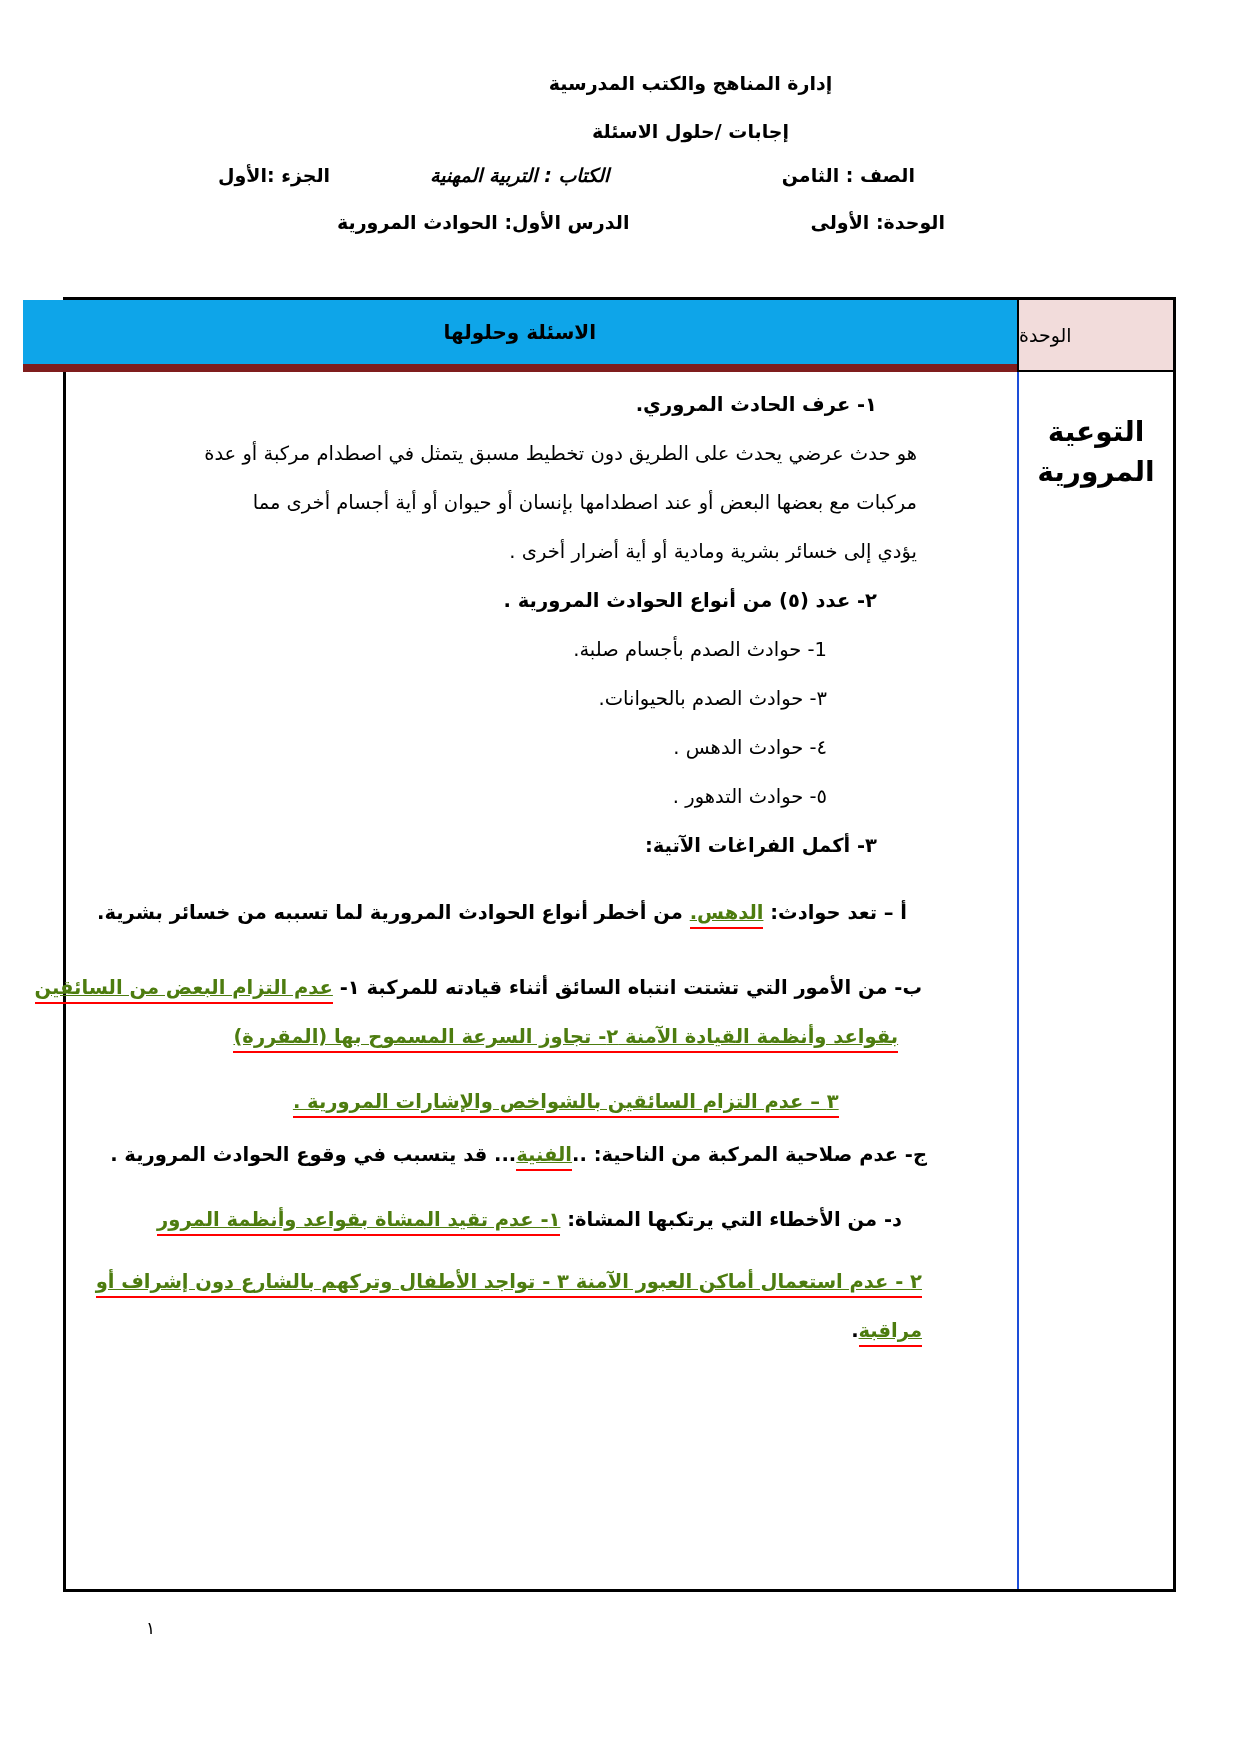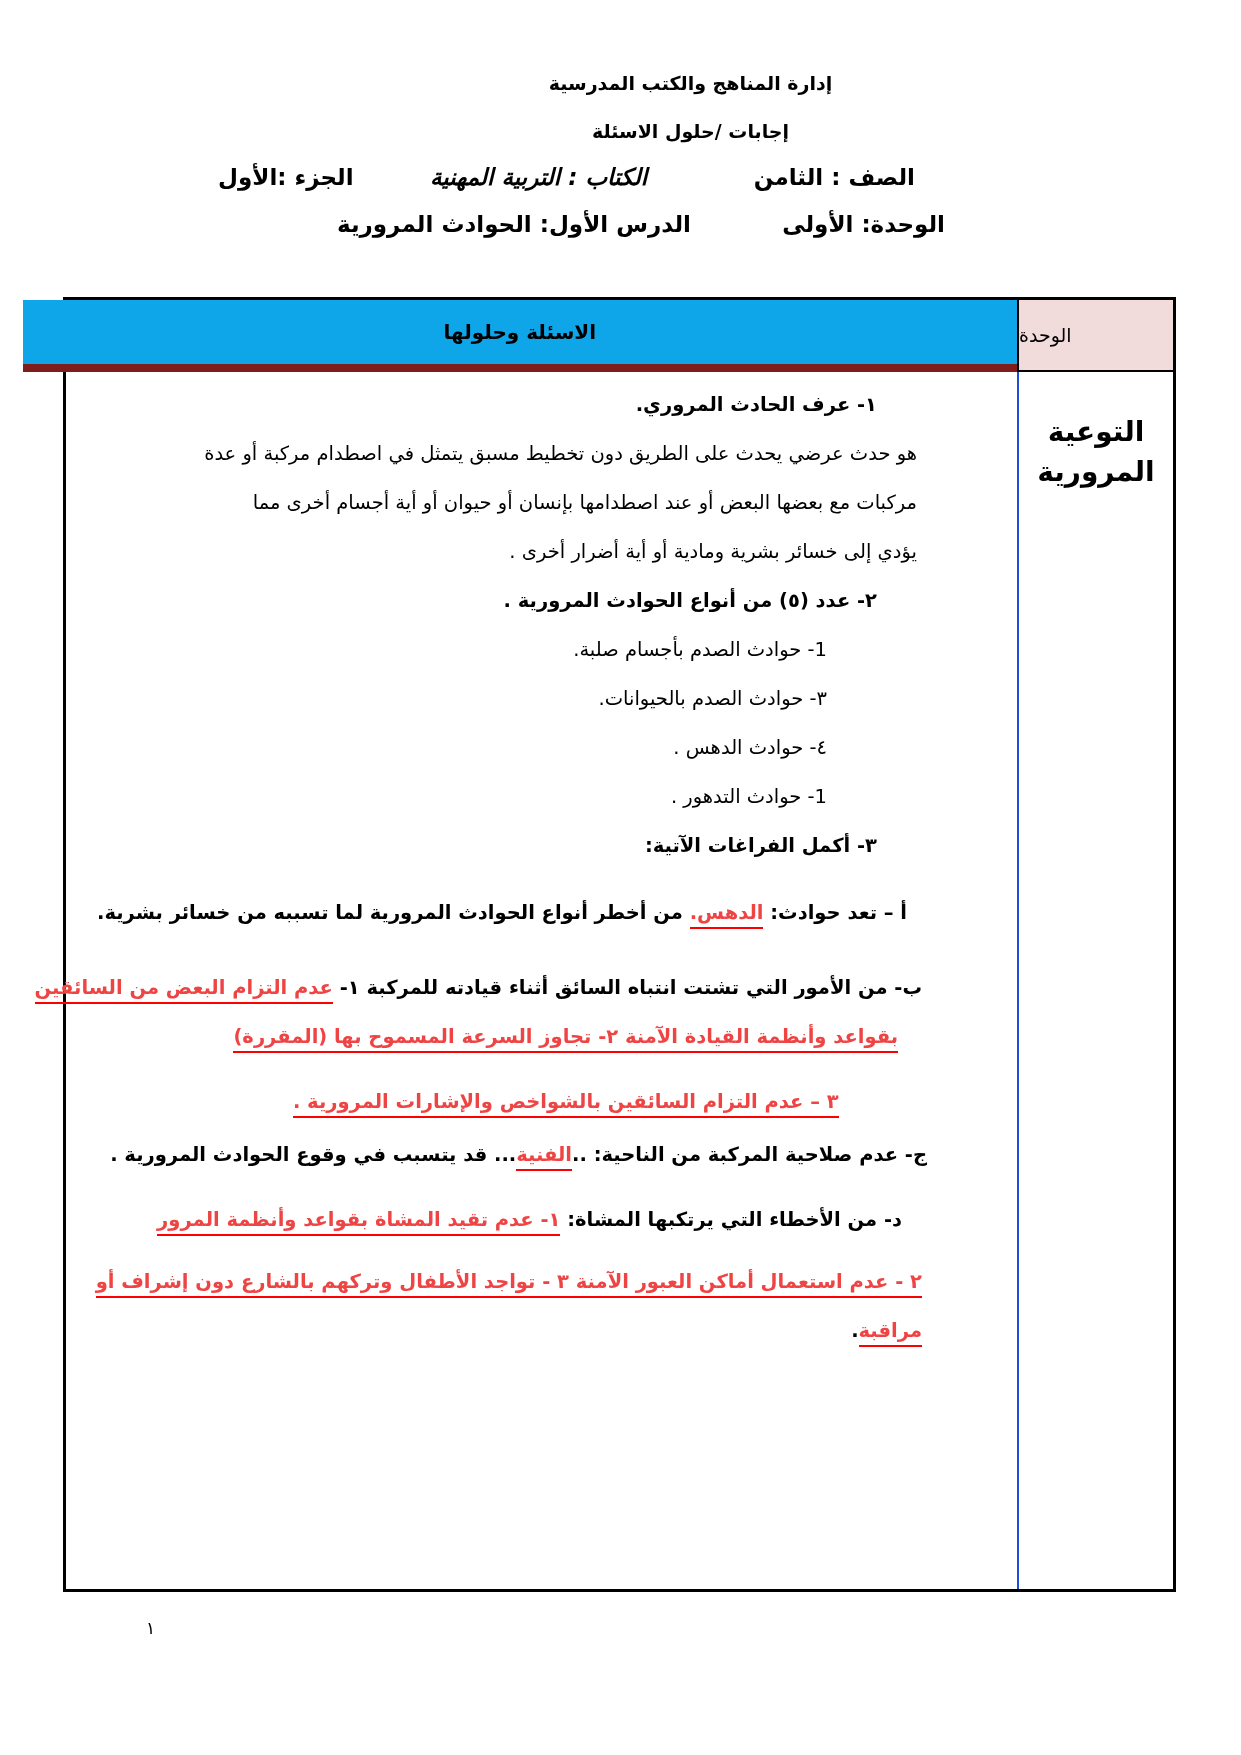--- a/index.html
+++ b/index.html
@@ -9,21 +9,21 @@
     background:#ffffff;
     direction:rtl;
     color:#000;
     font-family:"DejaVu Sans", sans-serif;
     overflow:hidden;
   }
   .abs{position:absolute;white-space:nowrap;}
   .b{font-weight:bold;}
   .center-line{width:100%;text-align:center;font-weight:bold;font-size:19px;}
   .center-line>span{display:inline-block;transform:translateX(70px);}
-  .meta{font-weight:bold;font-size:23px;}
+  .meta{font-weight:bold;font-size:19px;}
 
   .answers-table{
     position:absolute;left:63px;top:297px;
     width:1113px;height:1295px;
     border:3px solid #000;
     box-sizing:border-box;
     display:grid;
     grid-template-columns:156px 1fr; 
     grid-template-rows:72px 1fr;
     background:#fff;
@@ -56,21 +56,21 @@
   }
   .ln{line-height:49px;text-align:right;white-space:nowrap;}
   .mr140{margin-right:140px;}
   .mr190{margin-right:190px;}
   .mr115{margin-right:115px;}
   .mr110{margin-right:110px;}
   .mr100{margin-right:100px;}
   .mr95{margin-right:95px;}
   .mr90{margin-right:90px;}
   .cen{text-align:center;margin-left:80px;}
-  .red{color:#ef4444;font-weight:bold;}
+  .red{color:#4d7c0f;font-weight:bold;text-decoration:underline;}
   .u-red{border-bottom:2px solid #ff0000;padding-bottom:3px;}
   .gap18{margin-top:18px;}
   .gap26{margin-top:26px;}
   .gap16{margin-top:16px;}
   .gap13{margin-top:13px;}
   .gap4{margin-top:4px;}
   .page-num{font-size:17px;}
 </style>
 </head>
 <body>
@@ -110,21 +110,21 @@
 
       <div class="ln b mr140">١- عرف الحادث المروري.</div>
       <div class="ln mr100">هو حدث عرضي يحدث على الطريق دون تخطيط مسبق يتمثل في اصطدام مركبة أو عدة</div>
       <div class="ln mr100">مركبات مع  بعضها البعض  أو عند اصطدامها بإنسان أو حيوان أو أية أجسام أخرى مما</div>
       <div class="ln mr100">يؤدي إلى خسائر بشرية ومادية أو أية أضرار أخرى .</div>
 
       <div class="ln b mr140">٢- عدد (٥) من أنواع الحوادث المرورية .</div>
       <div class="ln mr190">1- حوادث الصدم بأجسام صلبة.</div>
       <div class="ln mr190">٣- حوادث الصدم بالحيوانات.</div>
       <div class="ln mr190">٤- حوادث الدهس .</div>
-      <div class="ln mr190">1- حوادث التدهور .</div>
+      <div class="ln mr190">٥- حوادث التدهور .</div>
 
       <div class="ln b mr140">٣- أكمل الفراغات الآتية:</div>
 
       <div class="ln b mr110 gap18">
         <span>أ – تعد حوادث: </span><span class="red u-red">الدهس.</span><span> من أخطر أنواع  الحوادث المرورية لما تسببه من خسائر بشرية.</span>
       </div>
 
       <div class="ln b mr95 gap26">
         <span>ب-   من الأمور  التي تشتت انتباه السائق أثناء قيادته للمركبة ١- </span><span class="red u-red">عدم التزام البعض من  السائقين</span>
       </div>

